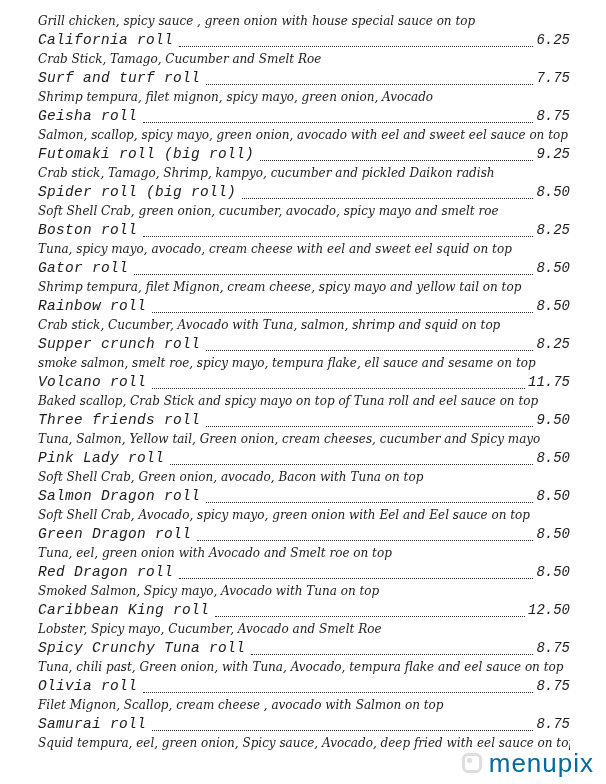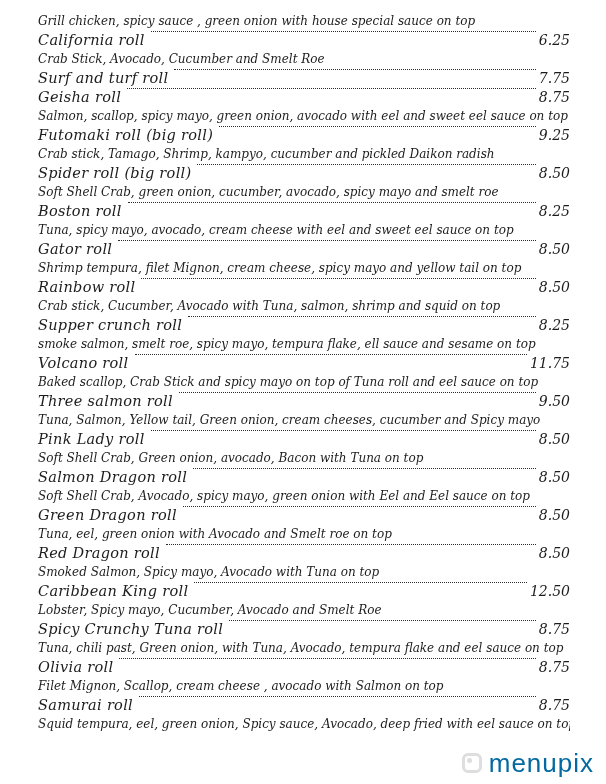--- a/index.html
+++ b/index.html
@@ -22,24 +22,25 @@
     font-style: italic;
     font-weight: normal;
     font-size: 12px;
     line-height: 19px;
     white-space: nowrap;
     overflow: hidden;
   }
   .item { }
   .name-line {
     display: flex;
-    align-items: flex-start;
+    align-items: flex-end;
     font-style: italic;
     font-size: 14.5px;
     line-height: 19px;
+    font-family: Liberation Mono, monospace;
   }
   .name {
     white-space: nowrap;
     padding-right: 3px;
     letter-spacing: 0.3px;
   }
   .leader {
     flex: 1 1 auto;
     border-bottom: 1.6px dotted #2a2a2a;
     margin: 0 3px 3px 3px;
@@ -91,28 +92,29 @@
 
 <div class="page">
   <div class="top-desc">Grill chicken, spicy sauce , green onion with house special  sauce on top</div>
   <div id="menu-items">
       <div class="item">
         <div class="name-line">
           <span class="name">California roll</span>
           <span class="leader"></span>
           <span class="price">6.25</span>
         </div>
-        <div class="desc">Crab Stick, Avocado, Cucumber and Smelt Roe</div>
+        <div class="desc">Crab Stick, Tamago, Cucumber and Smelt Roe</div>
       </div>
       <div class="item">
         <div class="name-line">
           <span class="name">Surf and turf roll</span>
           <span class="leader"></span>
           <span class="price">7.75</span>
         </div>
+        <div class="desc">Shrimp tempura, filet mignon, spicy mayo, green onion, Avocado</div>
       </div>
       <div class="item">
         <div class="name-line">
           <span class="name">Geisha roll</span>
           <span class="leader"></span>
           <span class="price">8.75</span>
         </div>
         <div class="desc">Salmon, scallop, spicy mayo, green onion, avocado with eel and sweet eel sauce on top</div>
       </div>
       <div class="item">
@@ -130,21 +132,21 @@
           <span class="price">8.50</span>
         </div>
         <div class="desc">Soft Shell Crab, green onion, cucumber, avocado, spicy  mayo and smelt roe</div>
       </div>
       <div class="item">
         <div class="name-line">
           <span class="name">Boston roll</span>
           <span class="leader"></span>
           <span class="price">8.25</span>
         </div>
-        <div class="desc">Tuna, spicy mayo, avocado, cream cheese with eel  and sweet eel sauce on top</div>
+        <div class="desc">Tuna, spicy mayo, avocado, cream cheese with eel  and sweet eel squid on top</div>
       </div>
       <div class="item">
         <div class="name-line">
           <span class="name">Gator roll</span>
           <span class="leader"></span>
           <span class="price">8.50</span>
         </div>
         <div class="desc">Shrimp tempura, filet Mignon, cream cheese, spicy  mayo and yellow tail on top</div>
       </div>
       <div class="item">
@@ -166,21 +168,21 @@
       <div class="item">
         <div class="name-line">
           <span class="name">Volcano roll</span>
           <span class="leader"></span>
           <span class="price">11.75</span>
         </div>
         <div class="desc">Baked scallop, Crab Stick and spicy mayo on top of  Tuna roll and eel sauce on top</div>
       </div>
       <div class="item">
         <div class="name-line">
-          <span class="name">Three salmon roll</span>
+          <span class="name">Three friends roll</span>
           <span class="leader"></span>
           <span class="price">9.50</span>
         </div>
         <div class="desc">Tuna, Salmon, Yellow tail, Green onion, cream cheeses, cucumber and Spicy mayo</div>
       </div>
       <div class="item">
         <div class="name-line">
           <span class="name">Pink Lady roll</span>
           <span class="leader"></span>
           <span class="price">8.50</span>

